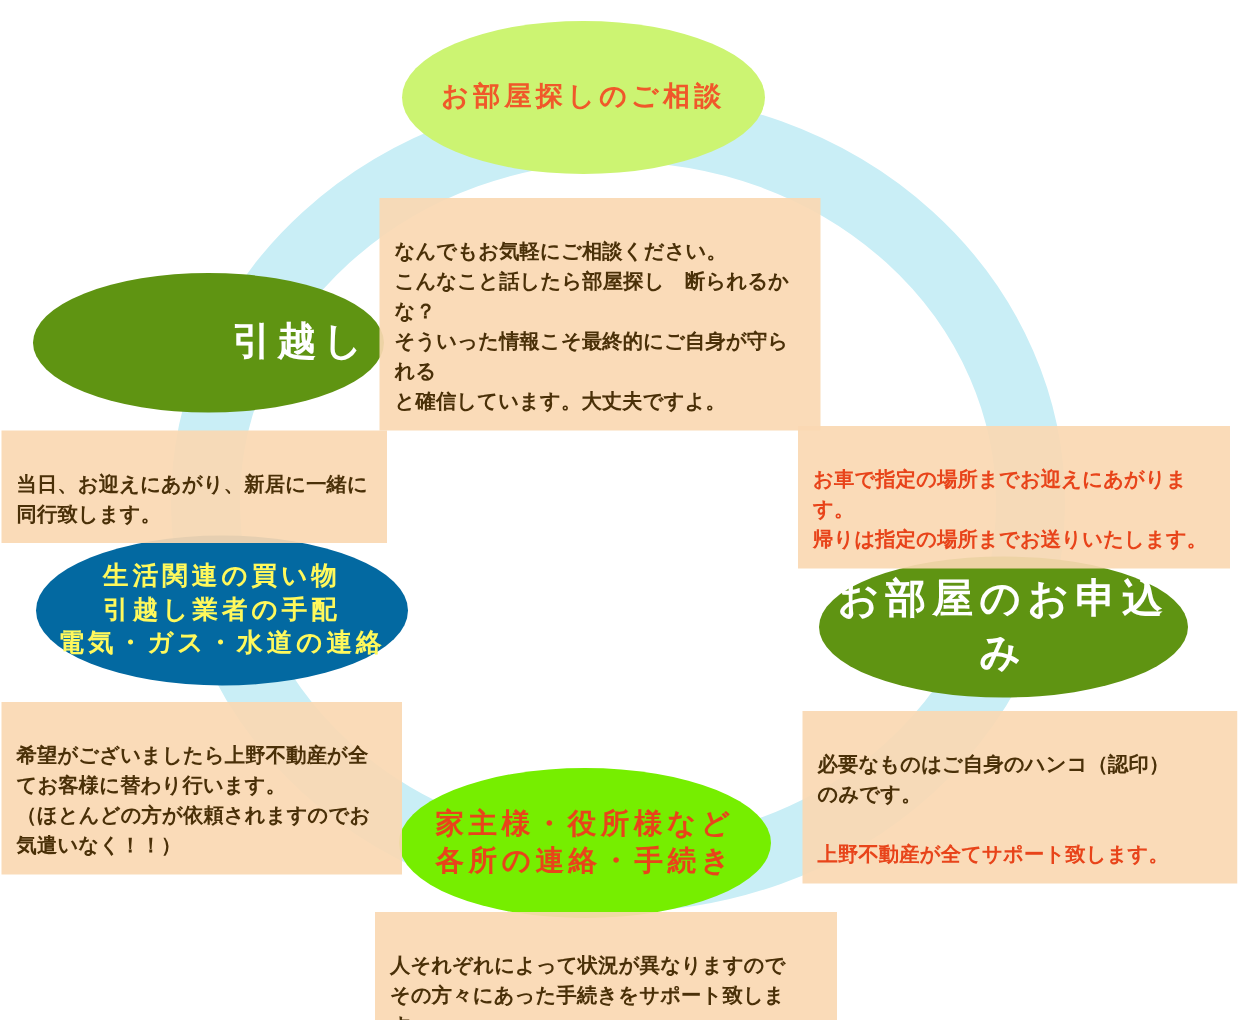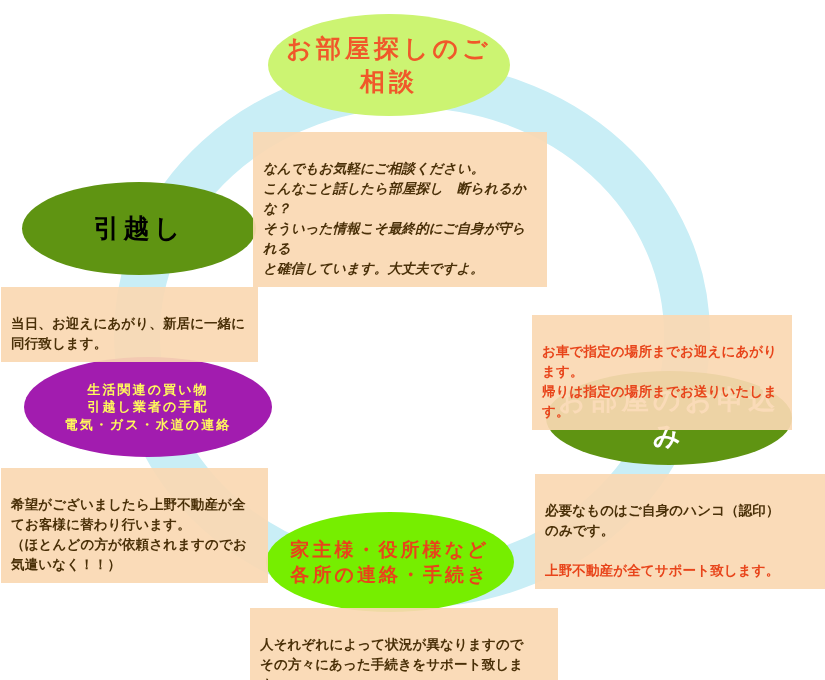--- a/index.html
+++ b/index.html
@@ -71,33 +71,33 @@
 <body>
 
 <div id="stage">
 
   <svg id="ring-layer" viewBox="0 0 825 680">
     <g>
       <ellipse cx="412" cy="335" rx="275" ry="250" fill="none" stroke="#c9eef6" stroke-width="46"></ellipse>
     </g>
   </svg>
 
-  <div class="node" style="left:268px; top:14px; width:242px; height:102px; background:#ccf472; color:#f0582a; font-size:25px;">
+  <div class="node" style="left:268px; top:14px; width:242px; height:102px; background:#ccf472; color:#f0582a; font-size:18px;">
     <span>お部屋探しのご相談</span>
   </div>
 
-  <div class="caption" style="left:253px; top:132px; width:294px;font-style:italic;">
+  <div class="caption" style="left:253px; top:132px; width:294px;">
     <span>なんでもお気軽にご相談ください。
 こんなこと話したら部屋探し　断られるかな？
 そういった情報こそ最終的にご自身が守られる
 と確信しています。大丈夫ですよ。</span>
   </div>
 
 
-  <div class="caption all-accent" style="left:532px; top:284px; width:260px;margin-top:31px;">
+  <div class="caption all-accent" style="left:532px; top:284px; width:288px;">
     <span>お車で指定の場所までお迎えにあがります。
 帰りは指定の場所までお送りいたします。</span>
   </div>
 
   <div class="node" style="left:546px; top:371px; width:246px; height:94px; background:#5f9412; color:#ffffff; font-size:27px;">
     <span>お部屋のお申込み</span>
   </div>
 
   <div class="caption" style="left:535px; top:474px; width:295px;">
     <span>必要なものはご自身のハンコ（認印）
@@ -108,34 +108,34 @@
   <div class="node" style="left:266px; top:512px; width:248px; height:100px; background:#76ee00; color:#e8441a; font-size:19px;">
     <span>家主様・役所様など
 各所の連絡・手続き</span>
   </div>
 
   <div class="caption" style="left:250px; top:608px; width:308px;">
     <span>人それぞれによって状況が異なりますので
 その方々にあった手続きをサポート致します。</span>
   </div>
 
-  <div class="node" style="left:24px; top:357px; width:248px; height:100px; background:#a21caf; color:#fff95c; font-size:13px;">
+  <div class="node" style="left:24px; top:357px; width:248px; height:100px; background:#0369a1; color:#fff95c; font-size:17px;">
     <span>生活関連の買い物
 引越し業者の手配
 電気・ガス・水道の連絡</span>
   </div>
 
   <div class="caption" style="left:1px; top:468px; width:267px;">
     <span>希望がございましたら上野不動産が全
 てお客様に替わり行います。
 （ほとんどの方が依頼されますのでお
 気遣いなく！！）</span>
   </div>
 
-  <div class="node" style="left:22px; top:182px; width:234px; height:93px; background:#5f9412; color:#000000; font-size:26px;">
+  <div class="node" style="left:22px; top:182px; width:234px; height:93px; background:#5f9412; color:#ffffff; font-size:26px;justify-content:flex-end;">
     <span>引越し</span>
   </div>
 
   <div class="caption" style="left:1px; top:287px; width:257px;">
     <span>当日、お迎えにあがり、新居に一緒に同行致します。</span>
   </div>
 
 </div>
 
 </body></html>

